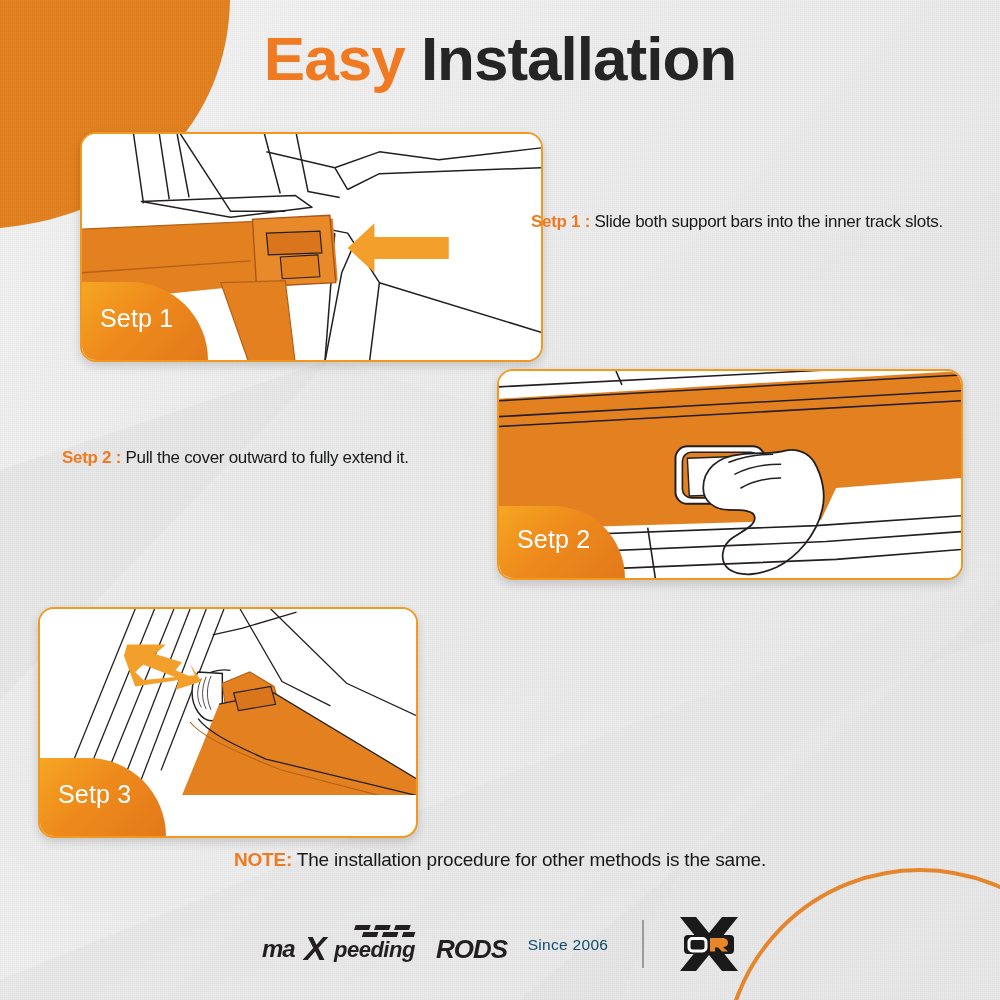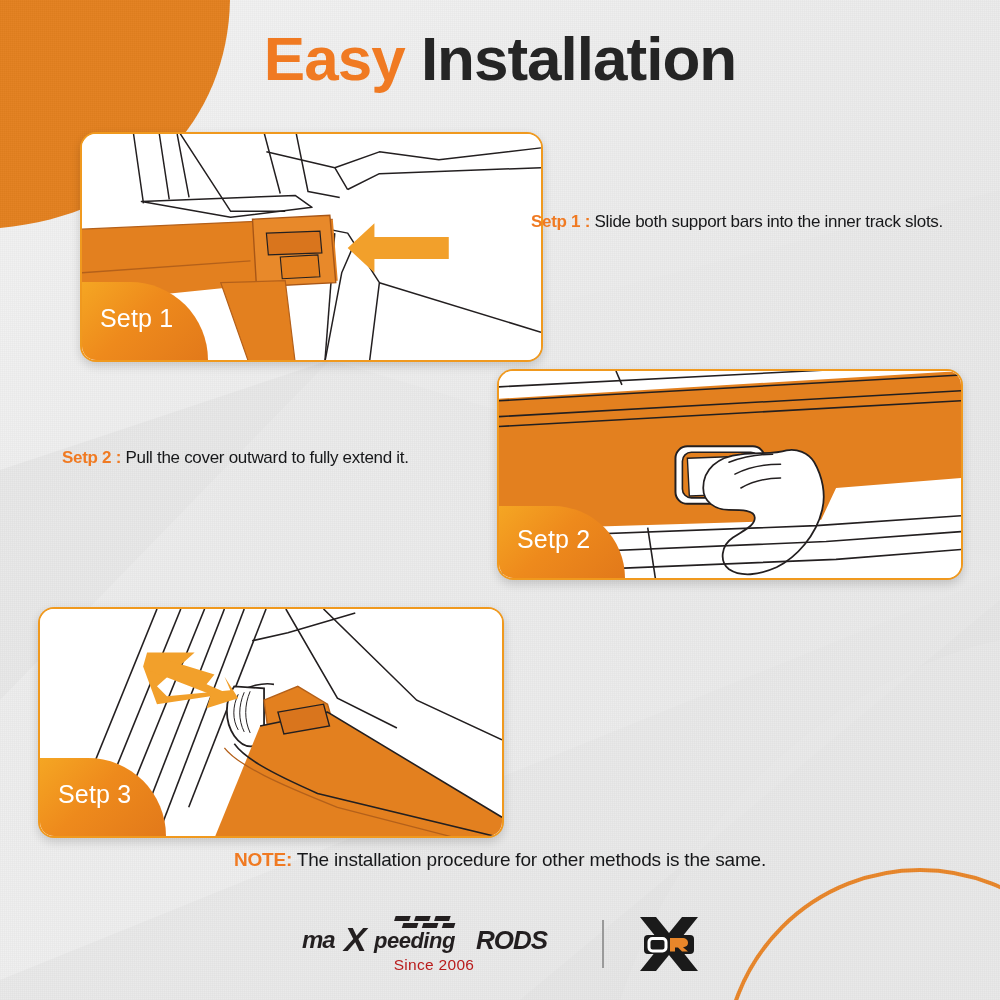--- a/index.html
+++ b/index.html
@@ -43,21 +43,21 @@
   .panel {
     position:absolute;
     background:#ffffff;
     border:2px solid #F0991E;
     border-radius:16px;
     overflow:hidden;
     box-shadow:0 4px 10px rgba(0,0,0,.16);
   }
   #panel1 { left:40px;  top:132px; width:463px; height:230px;margin-left:40px; }
   #panel2 { left:497px; top:369px; width:466px; height:211px; }
-  #panel3 { left:38px;  top:607px; width:466px; height:231px; }
+  #panel3 { left:38px;  top:607px; width:380px; height:231px; }
 
   .panel .art { position:absolute; inset:0; }
 
   
   .badge {
     position:absolute; left:0; bottom:0;
     width:126px; height:78px;
     border-top-right-radius:78px;
     background:linear-gradient(135deg,#F5A623 0%, #EE8A1C 45%, #E2791A 100%);
     color:#ffffff;
@@ -91,23 +91,23 @@
     letter-spacing:-.2px;
     white-space:nowrap;
   }
   .note .nlbl { color:#F07A22; font-weight:bold; }
 
   
   .footer {
     position:absolute; left:0; top:905px; width:1000px; height:78px;
     display:flex; align-items:center; justify-content:center; gap:34px;
   }
-  .brand { display:flex; flex-direction:column; align-items:center; }
+  .brand { display:flex; align-items:center; }
   .brand .since {
-    font-size:15.5px; color:#b91c1c; margin-top:1px; letter-spacing:.3px;
+    font-size:15.5px; color:#0c4a6e; margin-top:1px; letter-spacing:.3px;
   }
   .fdiv { width:2px; height:48px; background:#9a9a9a; }
 </style>
 </head>
 <body>
 
 <div id="bg">
   <svg width="1000" height="1000" viewBox="0 0 1000 1000">
     <defs>
       <linearGradient id="bgGrad" x1="0" y1="0" x2="1" y2="1">

